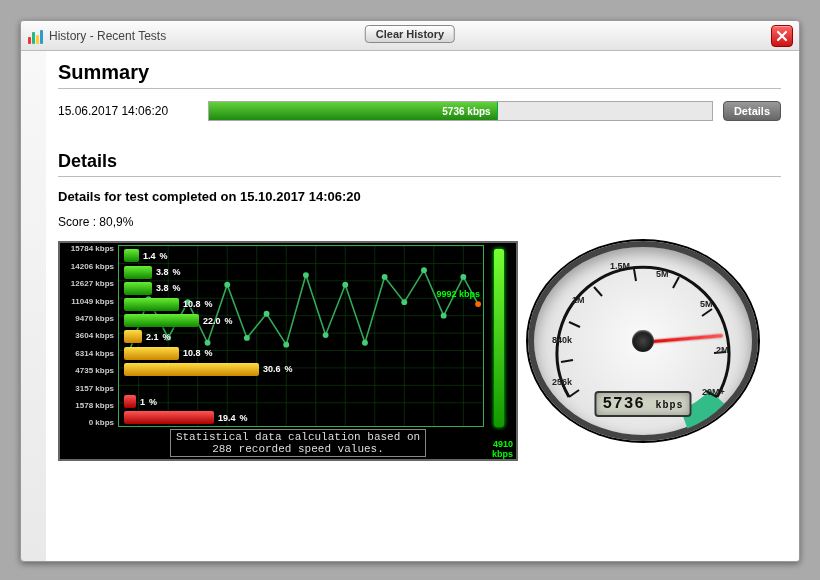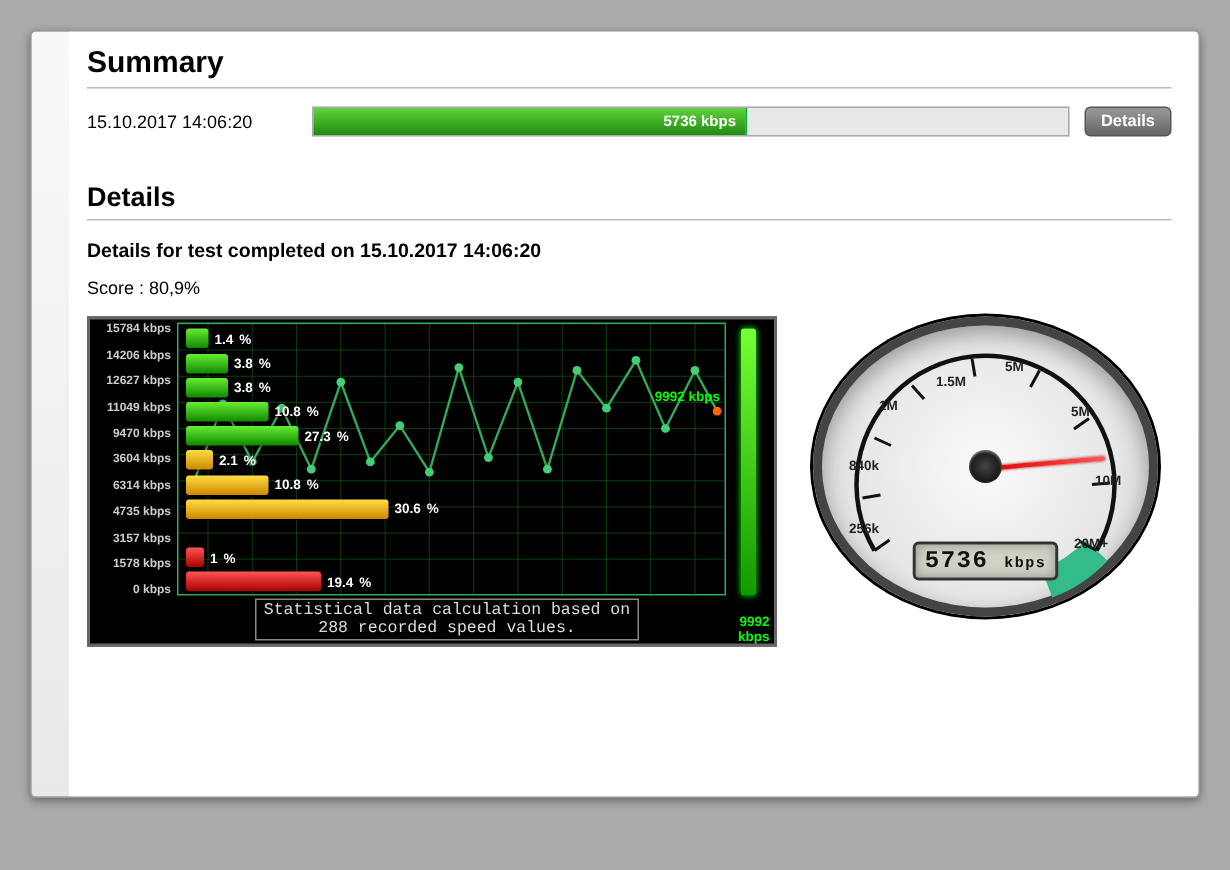--- a/index.html
+++ b/index.html
@@ -80,21 +80,21 @@
     border-right:1px solid #0a4;
   }
   .details-btn {
     background:linear-gradient(#999,#666);
     color:#fff; border:1px solid #555; border-radius:4px;
     padding:3px 10px; font-size:11px; font-weight:bold; cursor:pointer;
   }
   .details-title { font-size:13px; font-weight:bold; margin-bottom:10px; }
   .stats { font-size:12px; line-height:1.45; margin-bottom:10px; }
 
-  .panels { display:flex; gap:24px; }
+  .panels { display:flex; gap:10px; }
   .chart {
     width:460px; height:220px; background:#000; position:relative;
     border:2px solid #666;
   }
   .chart .ylabels {
     position:absolute; left:4px; top:2px; bottom:32px;
     display:flex; flex-direction:column; justify-content:space-between;
     font-size:8px; color:#ccc; font-weight:bold; text-align:right; width:50px;
   }
   .chart .ylabels span { line-height:1; }
@@ -149,28 +149,43 @@
     box-shadow:inset 0 0 8px rgba(0,0,0,.3);
   }
   .gauge .lcd small{ font-size:10px; }
   .tick-label{ position:absolute; font-size:9px; font-weight:bold; color:#222; }
 </style>
 </head>
 <body>
 
 <div class="window">
 
+  <div class="titlebar">
+    <span class="icon">
+      <span class="b1"></span>
+        <span class="b2"></span>
+        <span class="b3"></span>
+        <span class="b4"></span>
+    </span>
+    <span class="title">History - Recent Tests</span>
+    <button class="clearbtn">Clear History</button>
+    <div class="closebtn">
+      <svg width="12" height="12" viewBox="0 0 12 12">
+        <path d="M2 2 L10 10 M10 2 L2 10" stroke="#fff" stroke-width="2.2" stroke-linecap="round"></path>
+      </svg>
+    </div>
+  </div>
 
   <div class="content-wrap">
     <div class="content">
 
       <h1 class="summary">Summary</h1>
 
       <div class="sumrow">
-        <span class="ts">15.10.2017 14:06:20</span>
+        <span class="ts">15.06.2017 14:06:20</span>
         <div class="bar-outer">
           <div class="bar-inner">5736 kbps</div>
         </div>
         <button class="details-btn">Details</button>
       </div>
 
       <h2 class="details">Details</h2>
 
       <div class="details-title">Details for test completed on 15.10.2017 14:06:20</div>
       <div class="stats">
@@ -259,21 +274,21 @@
                 <span class="pct">3.8</span>
                 <span class="pct">%</span>
               </div>
             <div class="cbar g">
                 <div class="fill" style="width:55px"></div>
                 <span class="pct">10.8</span>
                 <span class="pct">%</span>
               </div>
             <div class="cbar g">
                 <div class="fill" style="width:75px"></div>
-                <span class="pct">27.3</span>
+                <span class="pct">22.0</span>
                 <span class="pct">%</span>
               </div>
             <div class="cbar y">
                 <div class="fill" style="width:18px"></div>
                 <span class="pct">2.1</span>
                 <span class="pct">%</span>
               </div>
             <div class="cbar y">
                 <div class="fill" style="width:55px"></div>
                 <span class="pct">10.8</span>
@@ -294,21 +309,21 @@
               </div>
             <div class="cbar r">
                 <div class="fill" style="width:90px"></div>
                 <span class="pct">19.4</span>
                 <span class="pct">%</span>
               </div>
           </div>
           <div class="vbar"></div>
           <div class="rightlabel-top">9992 kbps</div>
           <div class="rightlabel">
-            <span>9992</span><br>
+            <span>4910</span><br>
             <span>kbps</span>
           </div>
           <div class="caption">Statistical data calculation based on 288 recorded speed values.</div>
         </div>
 
         <div class="gauge">
           <svg viewBox="0 0 218 188">
             <path class="arc-out" d="M 35 150 A 86 86 0 1 1 183 150"></path>
             <path class="arc-green" d="M 183 150 A 86 86 0 0 1 150 172" stroke="#2b7"></path>
             <g stroke="#111" stroke-width="2">
@@ -319,24 +334,24 @@
               <line x1="100" y1="22" x2="102" y2="34"></line>
               <line x1="145" y1="30" x2="139" y2="41"></line>
               <line x1="178" y1="62" x2="168" y2="69"></line>
               <line x1="192" y1="105" x2="180" y2="106"></line>
               <line x1="183" y1="150" x2="172" y2="144"></line>
             </g>
           </svg>
           <span class="tick-label" style="left:18px; top:130px;">256k</span>
           <span class="tick-label" style="left:18px; top:88px;">840k</span>
           <span class="tick-label" style="left:38px; top:48px;">1M</span>
-          <span class="tick-label" style="left:76px; top:32px;text-align:right;">1.5M</span>
+          <span class="tick-label" style="left:76px; top:14px;text-align:right;">1.5M</span>
           <span class="tick-label" style="left:122px; top:22px;">5M</span>
           <span class="tick-label" style="left:166px; top:52px;">5M</span>
-          <span class="tick-label" style="left:182px; top:98px;">10M</span>
+          <span class="tick-label" style="left:182px; top:98px;">2M</span>
           <span class="tick-label" style="left:168px; top:140px;">20M+</span>
           <div class="needle"></div>
           <div class="hub"></div>
           <div class="lcd">
             <span>5736</span>
             <small>kbps</small>
           </div>
         </div>
 
       </div>

